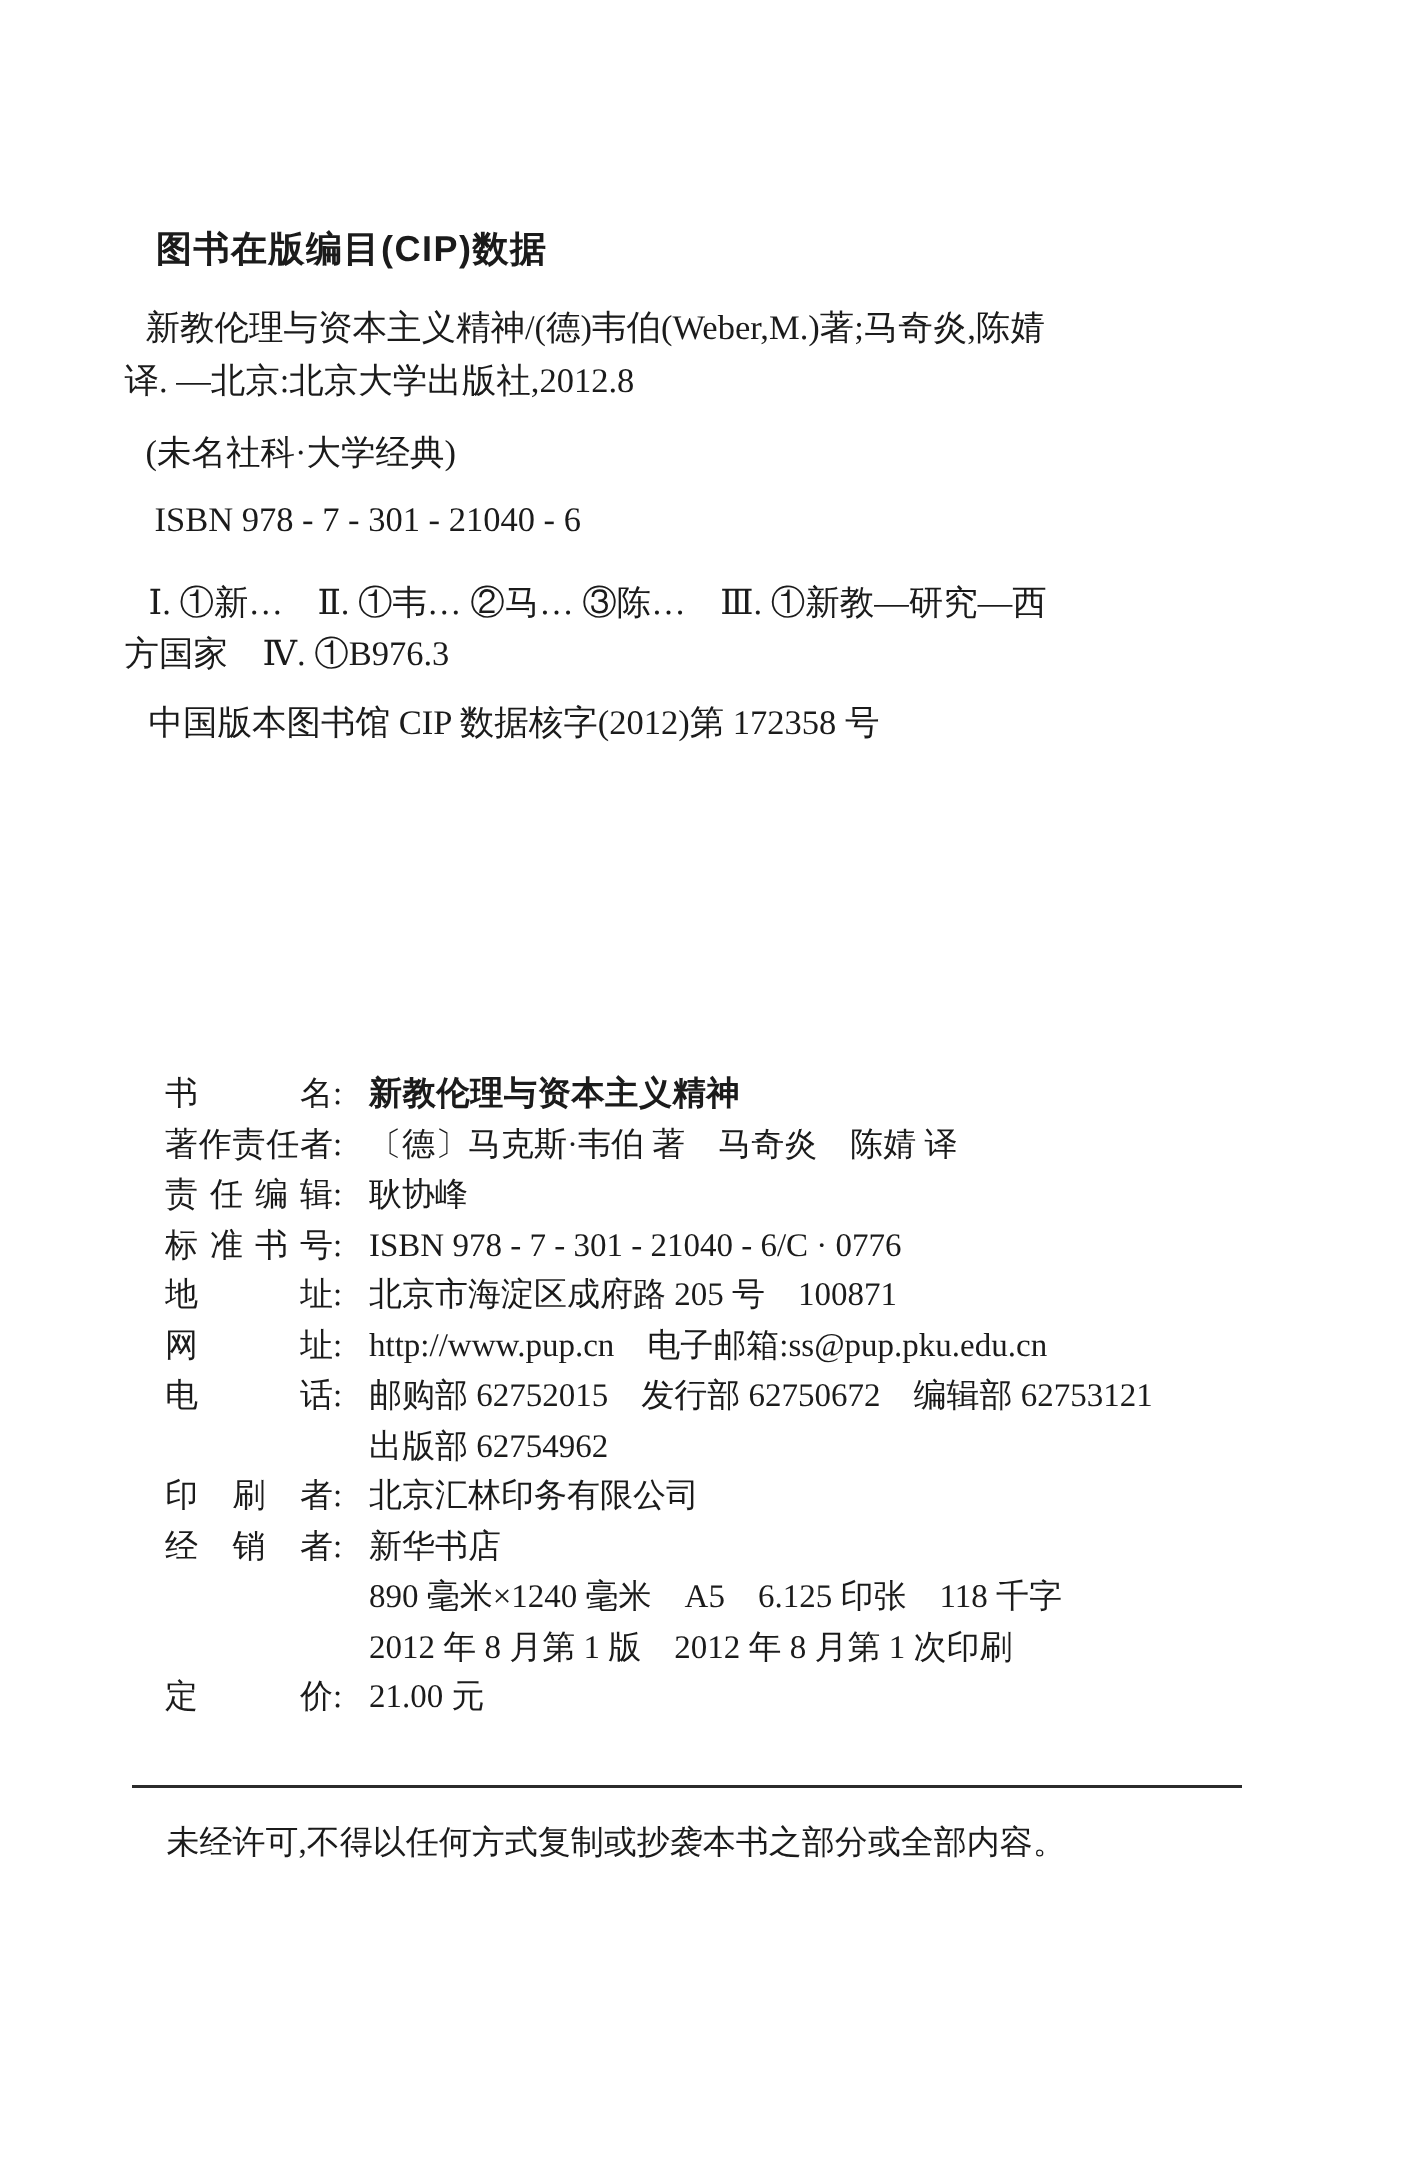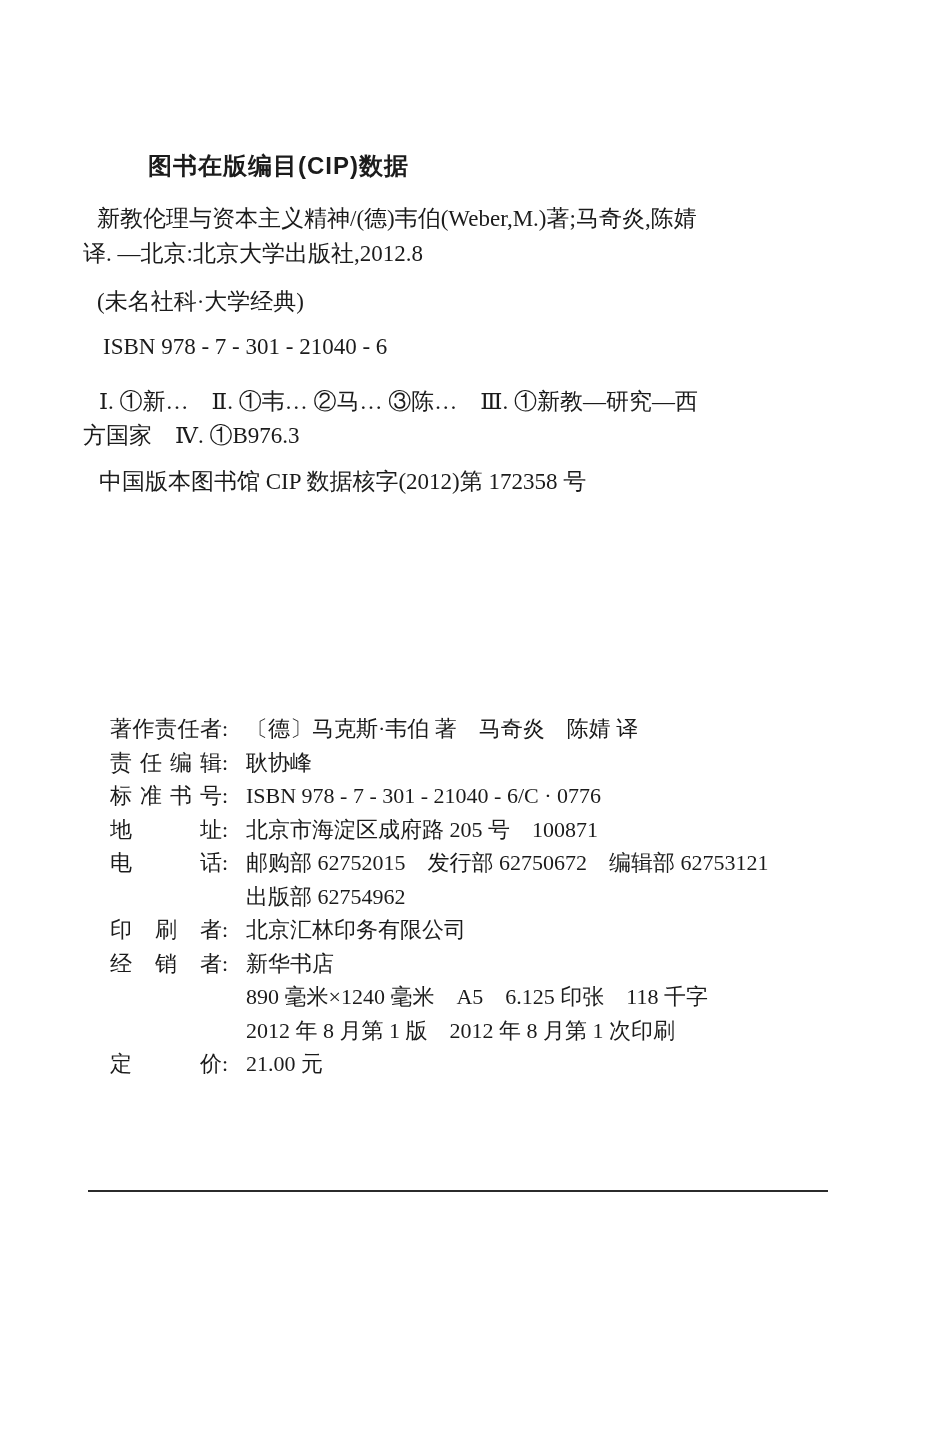--- a/index.html
+++ b/index.html
@@ -9,21 +9,20 @@
     height: 1438px;
     background: #ffffff;
     color: #1b1b1b;
     font-family: "Liberation Serif", "DejaVu Serif", serif;
     overflow: hidden;
   }
   .abs { position: absolute; white-space: nowrap; }
   .heiti {
     font-family: "Liberation Sans", "DejaVu Sans", sans-serif;
     font-weight: 700;
-    margin-left: 44px;
   }
   
   .cip-heading   { left:104px; top:150px; font-size:24px; letter-spacing:1px; }
   .cip-l1        { left:97px;  top:203px; font-size:23px; }
   .cip-l2        { left:83px;  top:238px; font-size:23px; }
   .cip-series    { left:97px;  top:286px; font-size:23px; }
   .cip-isbn      { left:103px; top:334px; font-size:23px; }
   .cip-c1        { left:99px;  top:386px; font-size:23px; }
   .cip-c2        { left:83px;  top:420px; font-size:23px; }
   .cip-rec       { left:99px;  top:466px; font-size:23px; }
@@ -59,30 +58,36 @@
   <div class="abs cip-l1">新教伦理与资本主义精神/(德)韦伯(Weber,M.)著;马奇炎,陈婧</div>
   <div class="abs cip-l2">译. —北京:北京大学出版社,2012.8</div>
   <div class="abs cip-series">(未名社科·大学经典)</div>
   <div class="abs cip-isbn">ISBN 978 - 7 - 301 - 21040 - 6</div>
   <div class="abs cip-c1">Ⅰ. ①新…　Ⅱ. ①韦… ②马… ③陈…　Ⅲ. ①新教—研究—西</div>
   <div class="abs cip-c2">方国家　Ⅳ. ①B976.3</div>
   <div class="abs cip-rec">中国版本图书馆 CIP 数据核字(2012)第 172358 号</div>
 
   <div class="colophon">
     <div class="row">
+      <span class="lbl">书名</span><span class="sep">:</span><span class="val heiti">新教伦理与资本主义精神</span>
+    </div>
+    <div class="row">
       <span class="lbl">著作责任者</span><span class="sep">:</span><span class="val">〔德〕马克斯·韦伯 著　马奇炎　陈婧 译</span>
     </div>
     <div class="row">
       <span class="lbl">责任编辑</span><span class="sep">:</span><span class="val">耿协峰</span>
     </div>
     <div class="row">
       <span class="lbl">标准书号</span><span class="sep">:</span><span class="val">ISBN 978 - 7 - 301 - 21040 - 6/C · 0776</span>
     </div>
     <div class="row">
       <span class="lbl">地址</span><span class="sep">:</span><span class="val">北京市海淀区成府路 205 号　100871</span>
+    </div>
+    <div class="row">
+      <span class="lbl">网址</span><span class="sep">:</span><span class="val">http://www.pup.cn　电子邮箱:ss@pup.pku.edu.cn</span>
     </div>
     <div class="row">
       <span class="lbl">电话</span><span class="sep">:</span><span class="val">邮购部 62752015　发行部 62750672　编辑部 62753121</span>
     </div>
     <div class="row">
       <span class="lbl"></span><span class="sep"></span><span class="val">出版部 62754962</span>
     </div>
     <div class="row">
       <span class="lbl">印刷者</span><span class="sep">:</span><span class="val">北京汇林印务有限公司</span>
     </div>
@@ -95,14 +100,15 @@
     <div class="row">
       <span class="lbl"></span><span class="sep"></span><span class="val">2012 年 8 月第 1 版　2012 年 8 月第 1 次印刷</span>
     </div>
     <div class="row">
       <span class="lbl">定价</span><span class="sep">:</span><span class="val">21.00 元</span>
     </div>
   </div>
 
   <div class="rule"></div>
 
+  <div class="abs foot-notice">未经许可,不得以任何方式复制或抄袭本书之部分或全部内容。</div>
 
 </div>
 
 </body></html>

